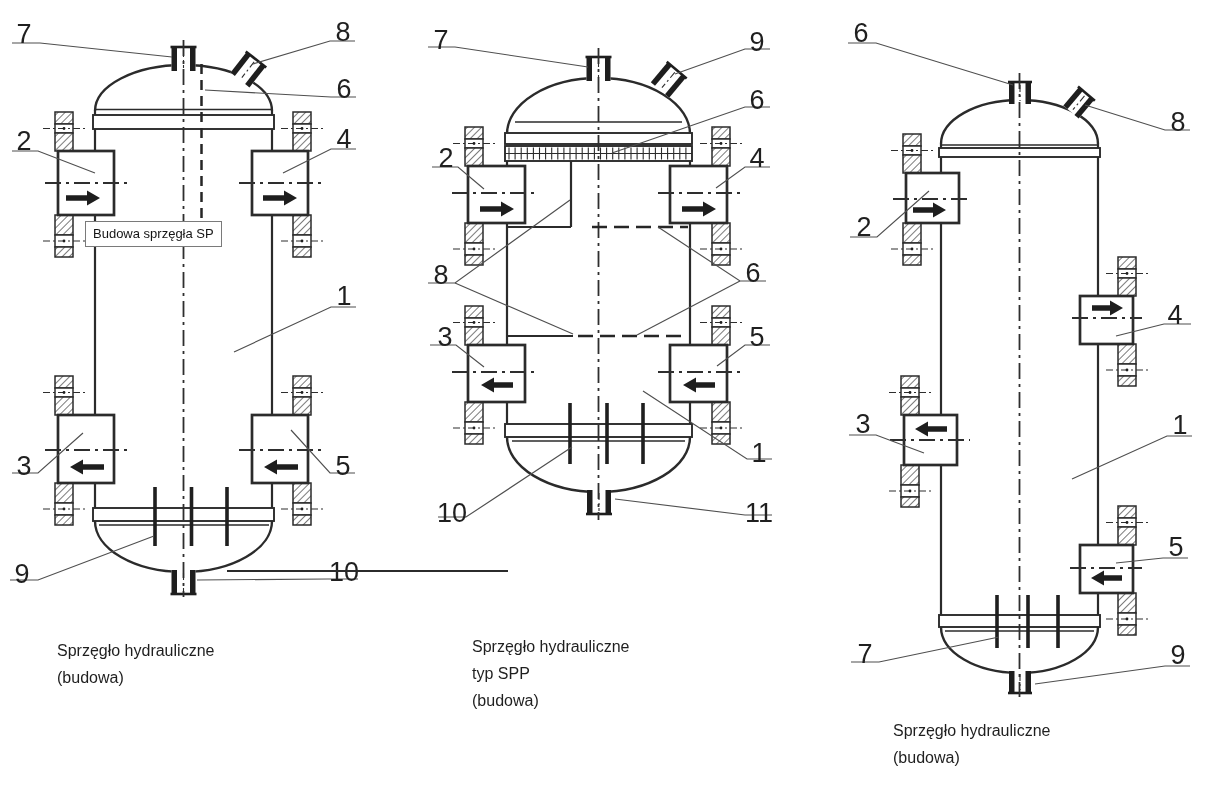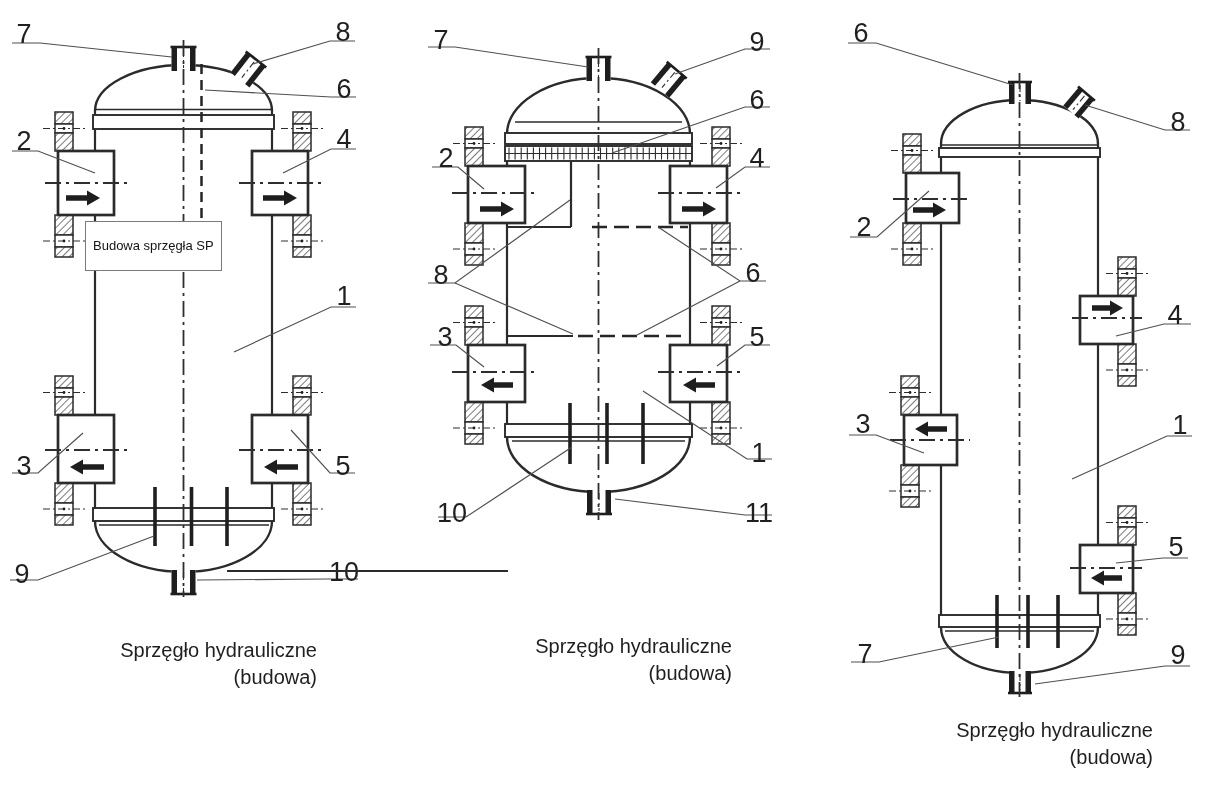--- a/index.html
+++ b/index.html
@@ -1,21 +1,21 @@
 <!DOCTYPE html>
 <html><head>
 <meta charset="utf-8">
 <style>
   html,body{margin:0;padding:0;background:#fff;}
   #stage{position:relative;width:1205px;height:800px;background:#fff;overflow:hidden;
          font-family:"Liberation Sans","DejaVu Sans",sans-serif;}
   #stage svg{position:absolute;left:0;top:0;}
-  .caption{position:absolute;text-align:right;color:#1f1f1f;font-size:20px;line-height:27px;z-index:2;}
+  .caption{position:absolute;text-align:left;color:#1f1f1f;font-size:16px;line-height:27px;z-index:2;}
   .tooltip{position:absolute;left:85px;top:221px;background:#fff;border:1px solid #7a7a7a;
-           color:#141414;font-size:13px;line-height:1.25;padding:16px 7px;white-space:nowrap;z-index:3;}
+           color:#141414;font-size:13px;line-height:1.25;padding:4px 7px;white-space:nowrap;z-index:3;}
   
   .shell{stroke:#2b2b2b;stroke-width:2.2;fill:none;}
   .dome{stroke:#2b2b2b;stroke-width:2.4;fill:none;}
   .ring{fill:#fff;stroke:#2b2b2b;stroke-width:1.9;}
   .thin{stroke:#2b2b2b;stroke-width:1.6;fill:none;}
   .vthin{stroke:#2b2b2b;stroke-width:1.1;fill:none;}
   .box{fill:#fff;stroke:#2b2b2b;stroke-width:2.7;}
   .hx{fill:url(#hx);stroke:#2b2b2b;stroke-width:1.5;}
   .bolt{fill:#fff;stroke:#2b2b2b;stroke-width:1.5;}
   .cl{stroke:#2e2e2e;stroke-width:1.8;fill:none;stroke-dasharray:16 5 3 5;}
@@ -436,20 +436,21 @@
         <polyline points="1190,666 1165,666 1035,684" class="ld"></polyline>
         <text x="1178" y="663.5" text-anchor="middle" class="num">9</text>
       </g>
     </svg>
   <div class="caption" style="left:57px;top:637px;width:260px">
     <div>Sprzęgło hydrauliczne</div>
     <div>(budowa)</div>
   </div>
   <div class="caption" style="left:472px;top:633px;width:260px">
     <div>Sprzęgło hydrauliczne</div>
+    <div>typ SPP</div>
     <div>(budowa)</div>
   </div>
   <div class="caption" style="left:893px;top:717px;width:260px">
     <div>Sprzęgło hydrauliczne</div>
     <div>(budowa)</div>
   </div>
   <div class="tooltip">Budowa sprzęgła SP</div>
 </div>
 
 </body></html>

